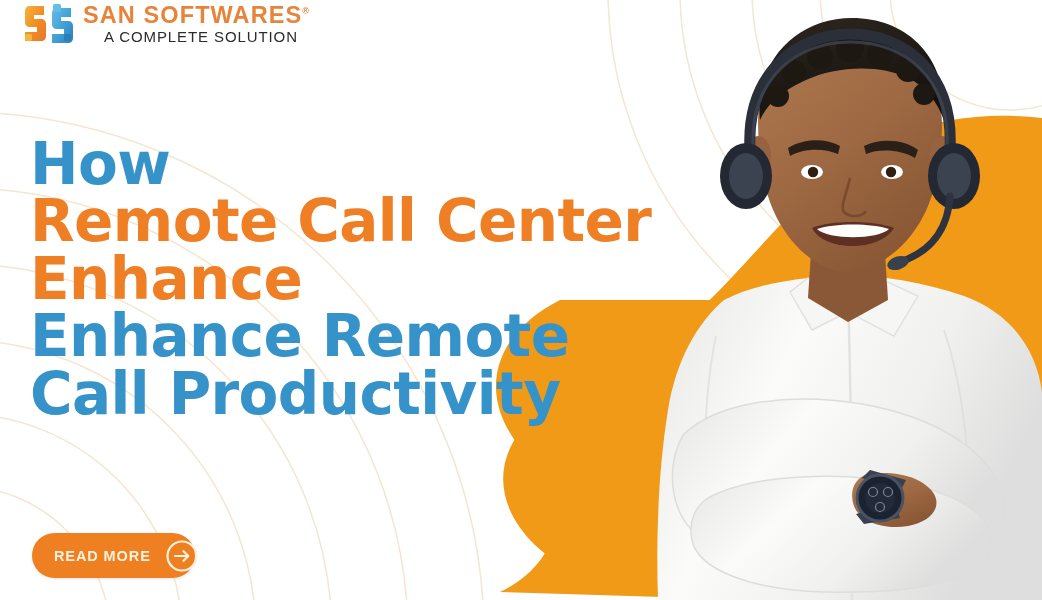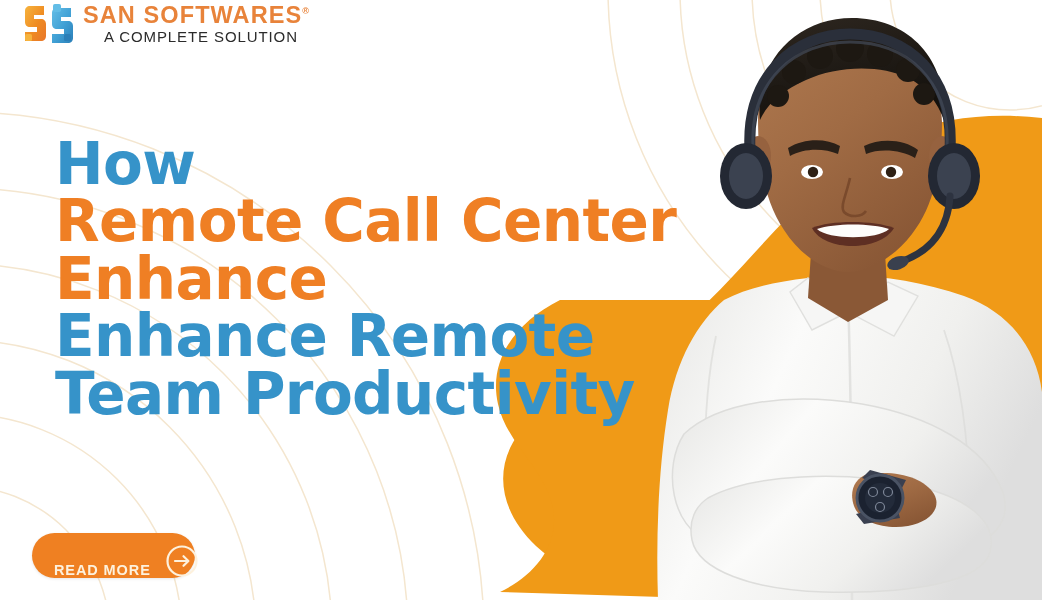--- a/index.html
+++ b/index.html
@@ -37,37 +37,36 @@
   #logo-tagline {
     font-size:15px; letter-spacing:0.9px; color:#2b2b2b;
     text-align:center; margin-top:1px; white-space:nowrap;
     padding-left:10px;
   }
 
   
   #headline {
     position:absolute; left:30px; top:136px; z-index:40;
     line-height:0.99;
-    margin-left:25px;
   }
   .hl-line {
     font-size:58px; font-weight:bold;
     letter-spacing:-0.6px; white-space:nowrap;
     font-family:"DejaVu Sans", sans-serif;
     display:block;
   }
   .hl-blue   { color:#3693c9; }
   .hl-orange { color:#ef7f24; }
 
   
   #read-more {
     position:absolute; left:32px; top:533px; z-index:40;
     width:163px; height:45px; border:none; cursor:pointer;
     border-radius:23px; background:#ef8022;
-    display:flex; align-items:flex-end; padding:0 8px 0 22px;
+    display:flex; align-items:center; padding:0 8px 0 22px;
     gap:14px; box-shadow:0 1px 3px rgba(0,0,0,.10);
   }
   #read-more-label {
     font-size:14.5px; font-weight:bold; letter-spacing:0.9px;
     color:#fdf1dd; white-space:nowrap;
     font-family:"Liberation Sans", sans-serif;
   }
   #read-more-arrow { width:34px; height:34px; flex:0 0 auto; }
 
   
@@ -286,21 +285,21 @@
       <div id="logo-wordmark"><span>SAN SOFTWARES</span><span id="logo-reg">®</span></div>
       <div id="logo-tagline">A COMPLETE SOLUTION</div>
     </div>
   </div>
 
   <h1 id="headline">
     <span class="hl-line hl-blue">How</span>
     <span class="hl-line hl-orange">Remote Call Center</span>
     <span class="hl-line hl-orange">Enhance</span>
     <span class="hl-line hl-blue">Enhance Remote</span>
-    <span class="hl-line hl-blue">Team Productivity</span>
+    <span class="hl-line hl-blue">Call Productivity</span>
   </h1>
 
   <button id="read-more">
     <span id="read-more-label">READ MORE</span>
     <span id="read-more-arrow">
       <svg viewBox="0 0 34 34" xmlns="http://www.w3.org/2000/svg">
         <circle cx="17" cy="17" r="14.5" fill="none" stroke="#fdf1dd" stroke-width="2.2"></circle>
         <path d="M 10 17 L 23 17 M 18.5 12.2 L 23.4 17 L 18.5 21.8" fill="none" stroke="#fdf1dd" stroke-width="2.2" stroke-linecap="round" stroke-linejoin="round"></path>
       </svg>
     </span>

